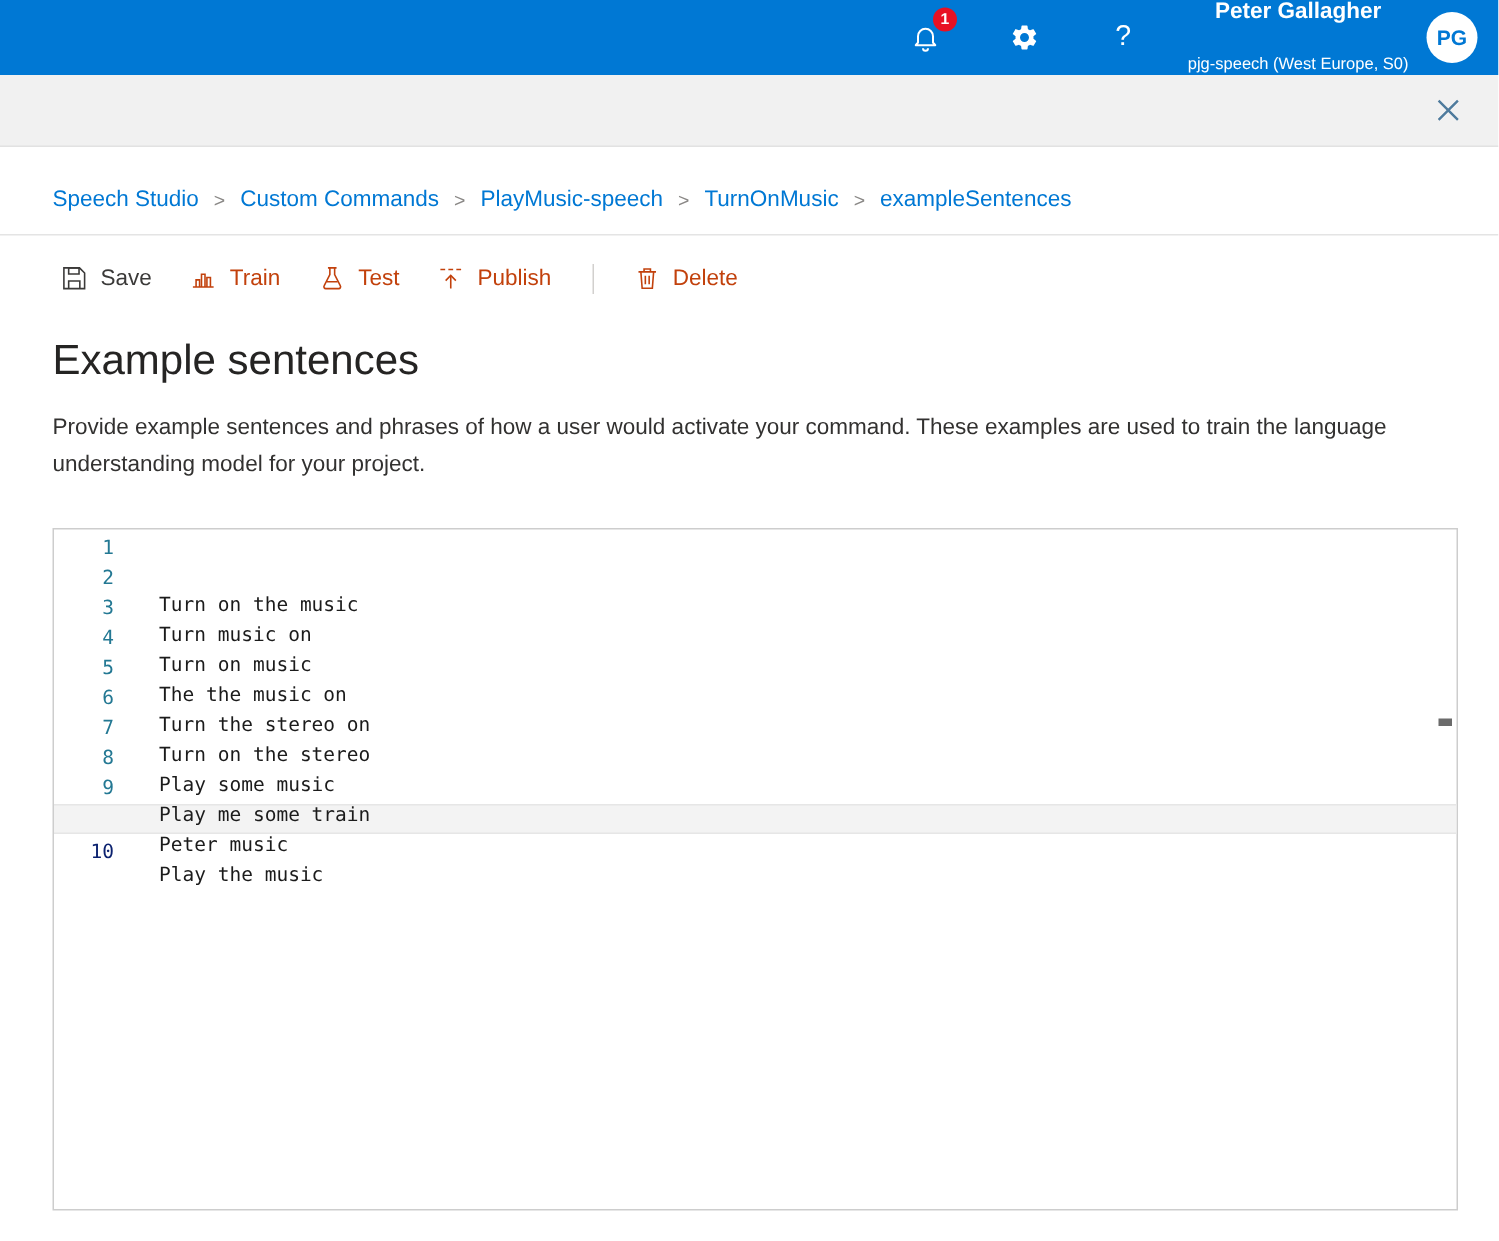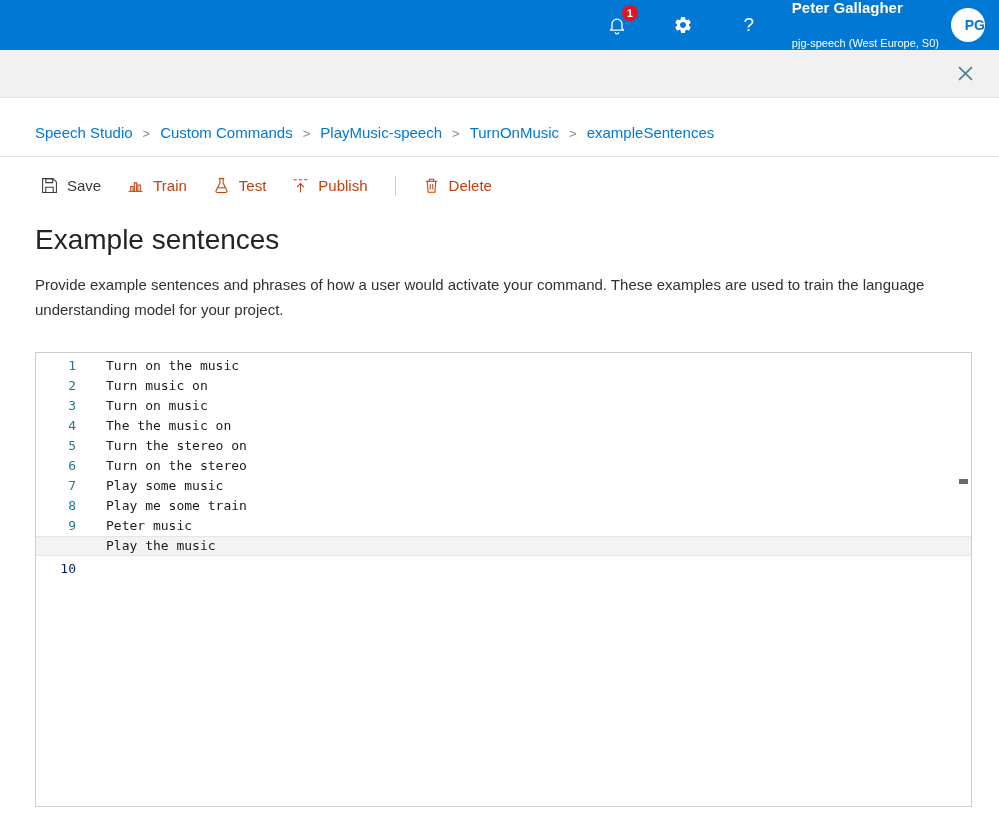--- a/index.html
+++ b/index.html
@@ -20,26 +20,26 @@
     position:relative; background:none; border:none; color:#fff; cursor:pointer;
     width:26px; height:26px; display:flex; align-items:center; justify-content:center;
     font-size:19px; font-family:inherit;
   }
   .badge {
     position:absolute; top:-7px; right:-8px; min-width:16px; height:16px;
     border-radius:8px; background:#e81123; color:#fff; font-size:10.5px; font-weight:700;
     display:flex; align-items:center; justify-content:center; padding:0 3px;
   }
   .user-block { display:flex; align-items:center; gap:12px; }
-  .user-text { color:#fff; text-align:left; line-height:1.25; }
+  .user-text { color:#fff; text-align:center; line-height:1.25; }
   .user-name { font-size:15px; font-weight:700; }
   .user-sub { font-size:11px; margin-top:19px; font-weight:400; }
   .avatar {
     width:34px; height:34px; border-radius:50%; background:#fff; color:#0078d4;
-    font-weight:700; font-size:14px; display:flex; align-items:center; justify-content:flex-end;
+    font-weight:700; font-size:14px; display:flex; align-items:center; justify-content:center;
     cursor:pointer;
   }
 
   
   .subbar {
     height:48px; background:#f1f1f1; border-bottom:1px solid #e2e2e2;
     display:flex; align-items:center; justify-content:flex-end; padding:0 22px;
   }
   .close-btn { background:none; border:none; color:#4f7b9d; cursor:pointer;
     width:24px; height:24px; display:flex; align-items:center; justify-content:center; }
@@ -75,21 +75,21 @@
 
   
   .editor {
     position:relative; margin:30px 27px 0 35px; height:455px;
     border:1px solid #cdcdcd; background:#fff; overflow:hidden;
     font-family:"DejaVu Sans Mono",monospace;
   }
   .ed-lines { padding-top:3px; }
   .ed-row { display:flex; height:20px; line-height:20px; font-size:13px; }
   .ed-num { width:40px; text-align:right; color:#237893; flex:none; }
-  .ed-code { padding-left:30px; color:#1b1b1b; white-space:pre; }
+  .ed-code { padding-left:30px; color:#1b1b1b; white-space:pre;margin-top:38px; }
   .ed-row.active {
     background:#f3f3f3;
     box-shadow:inset 0 1px 0 #e6e6e6, inset 0 -1px 0 #e6e6e6;
   }
   .ed-row.active .ed-num { color:#0b216f;margin-top:23px; }
   .ed-scrollbar { position:absolute; top:0; right:0; width:14px; height:100%; }
   .ed-marker { position:absolute; right:3px; top:126px; width:9px; height:5px; background:#6b6b6b; }
 </style>
 </head>
 <body>

